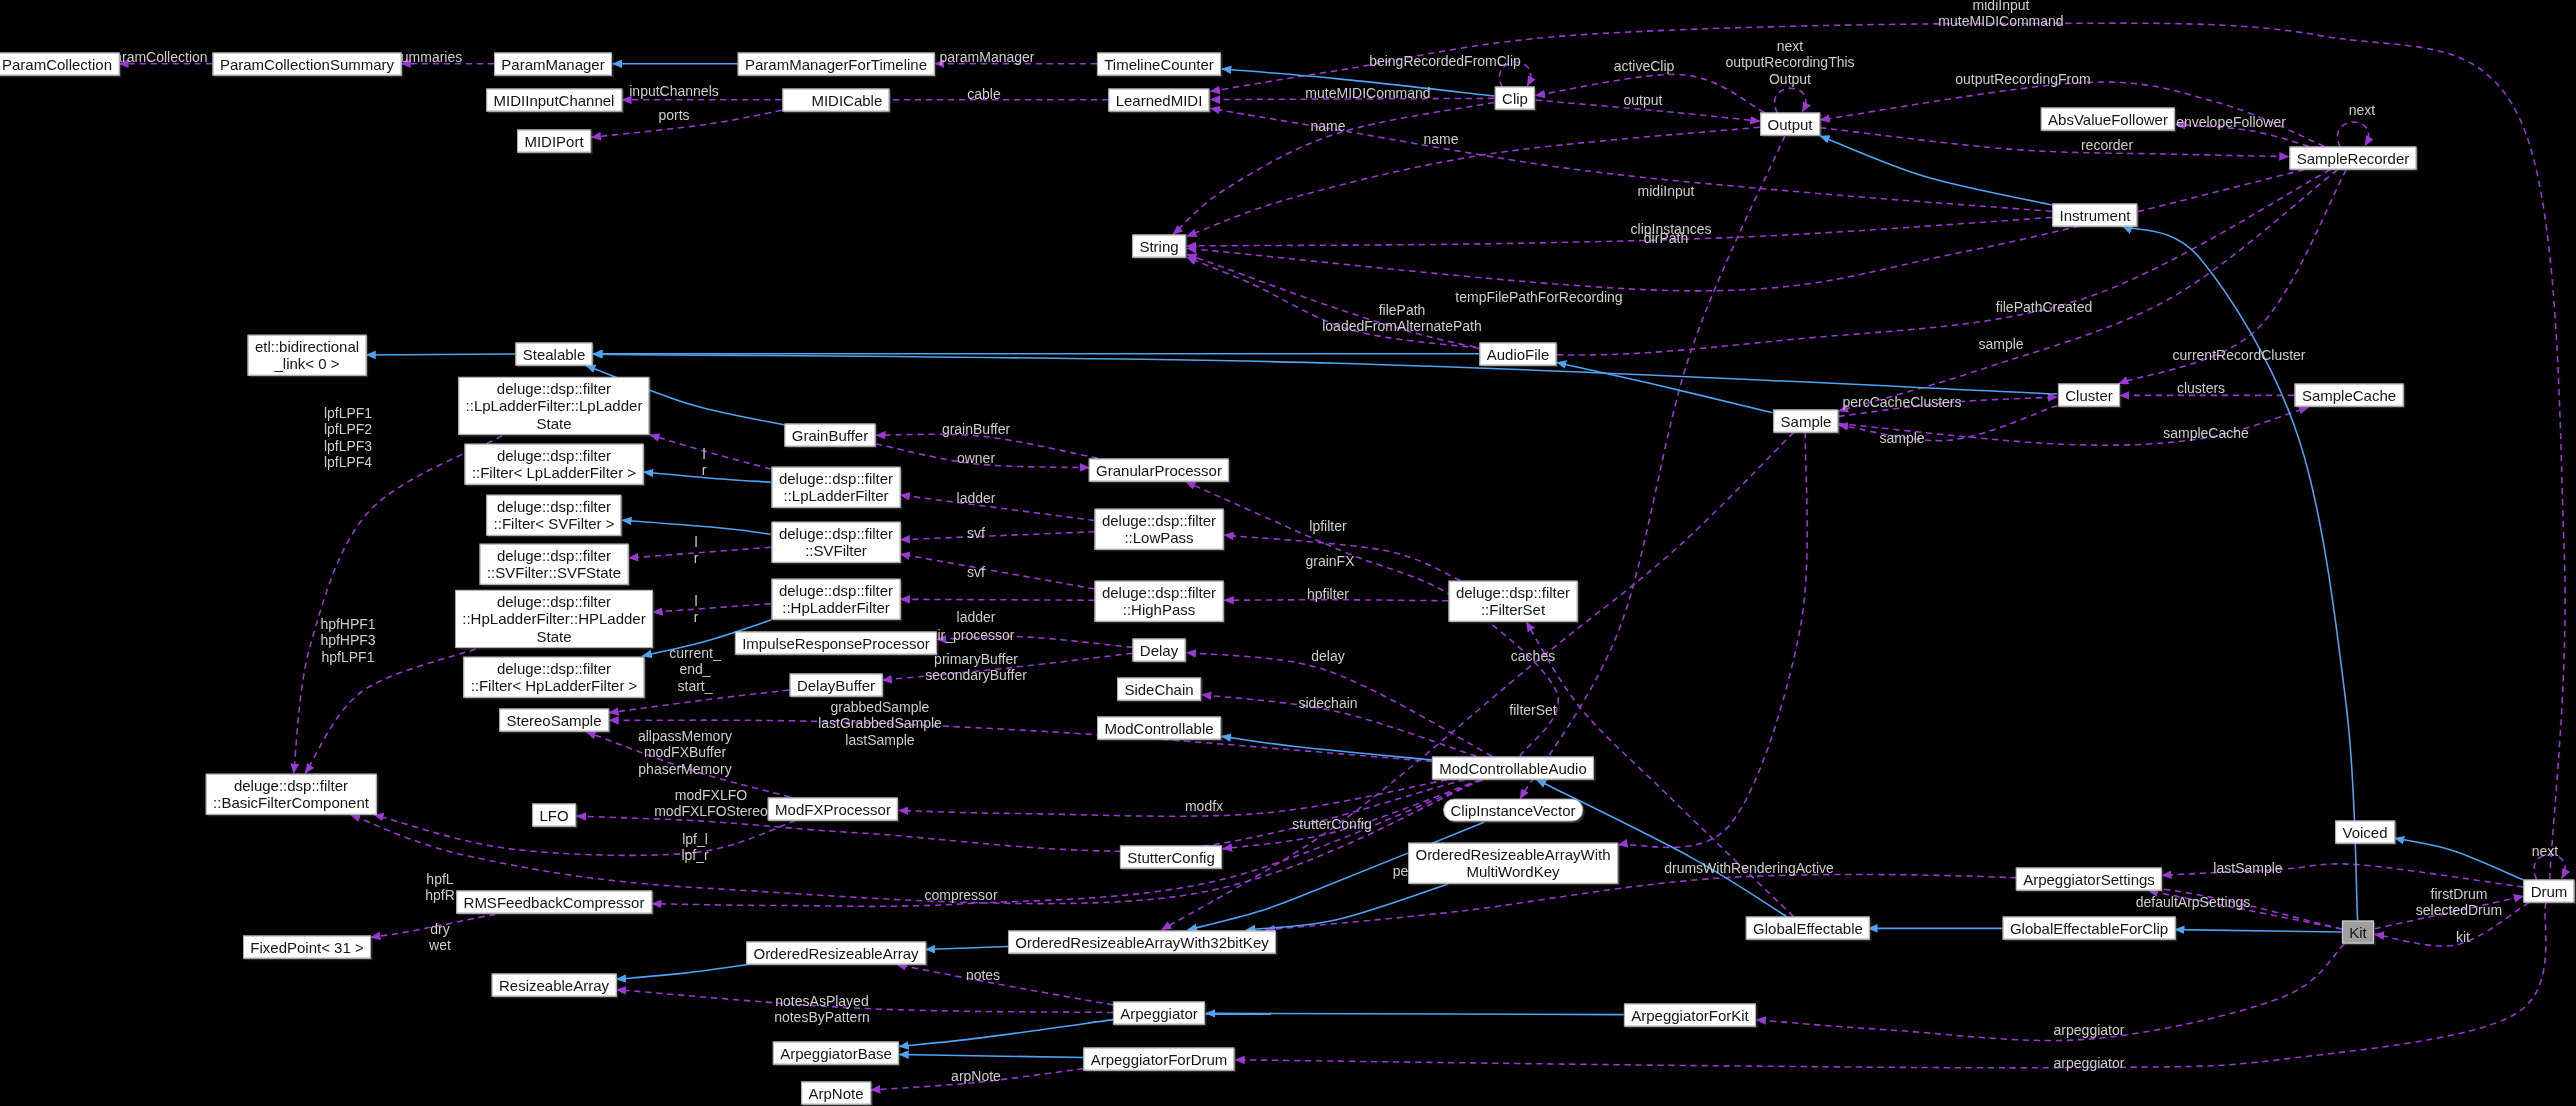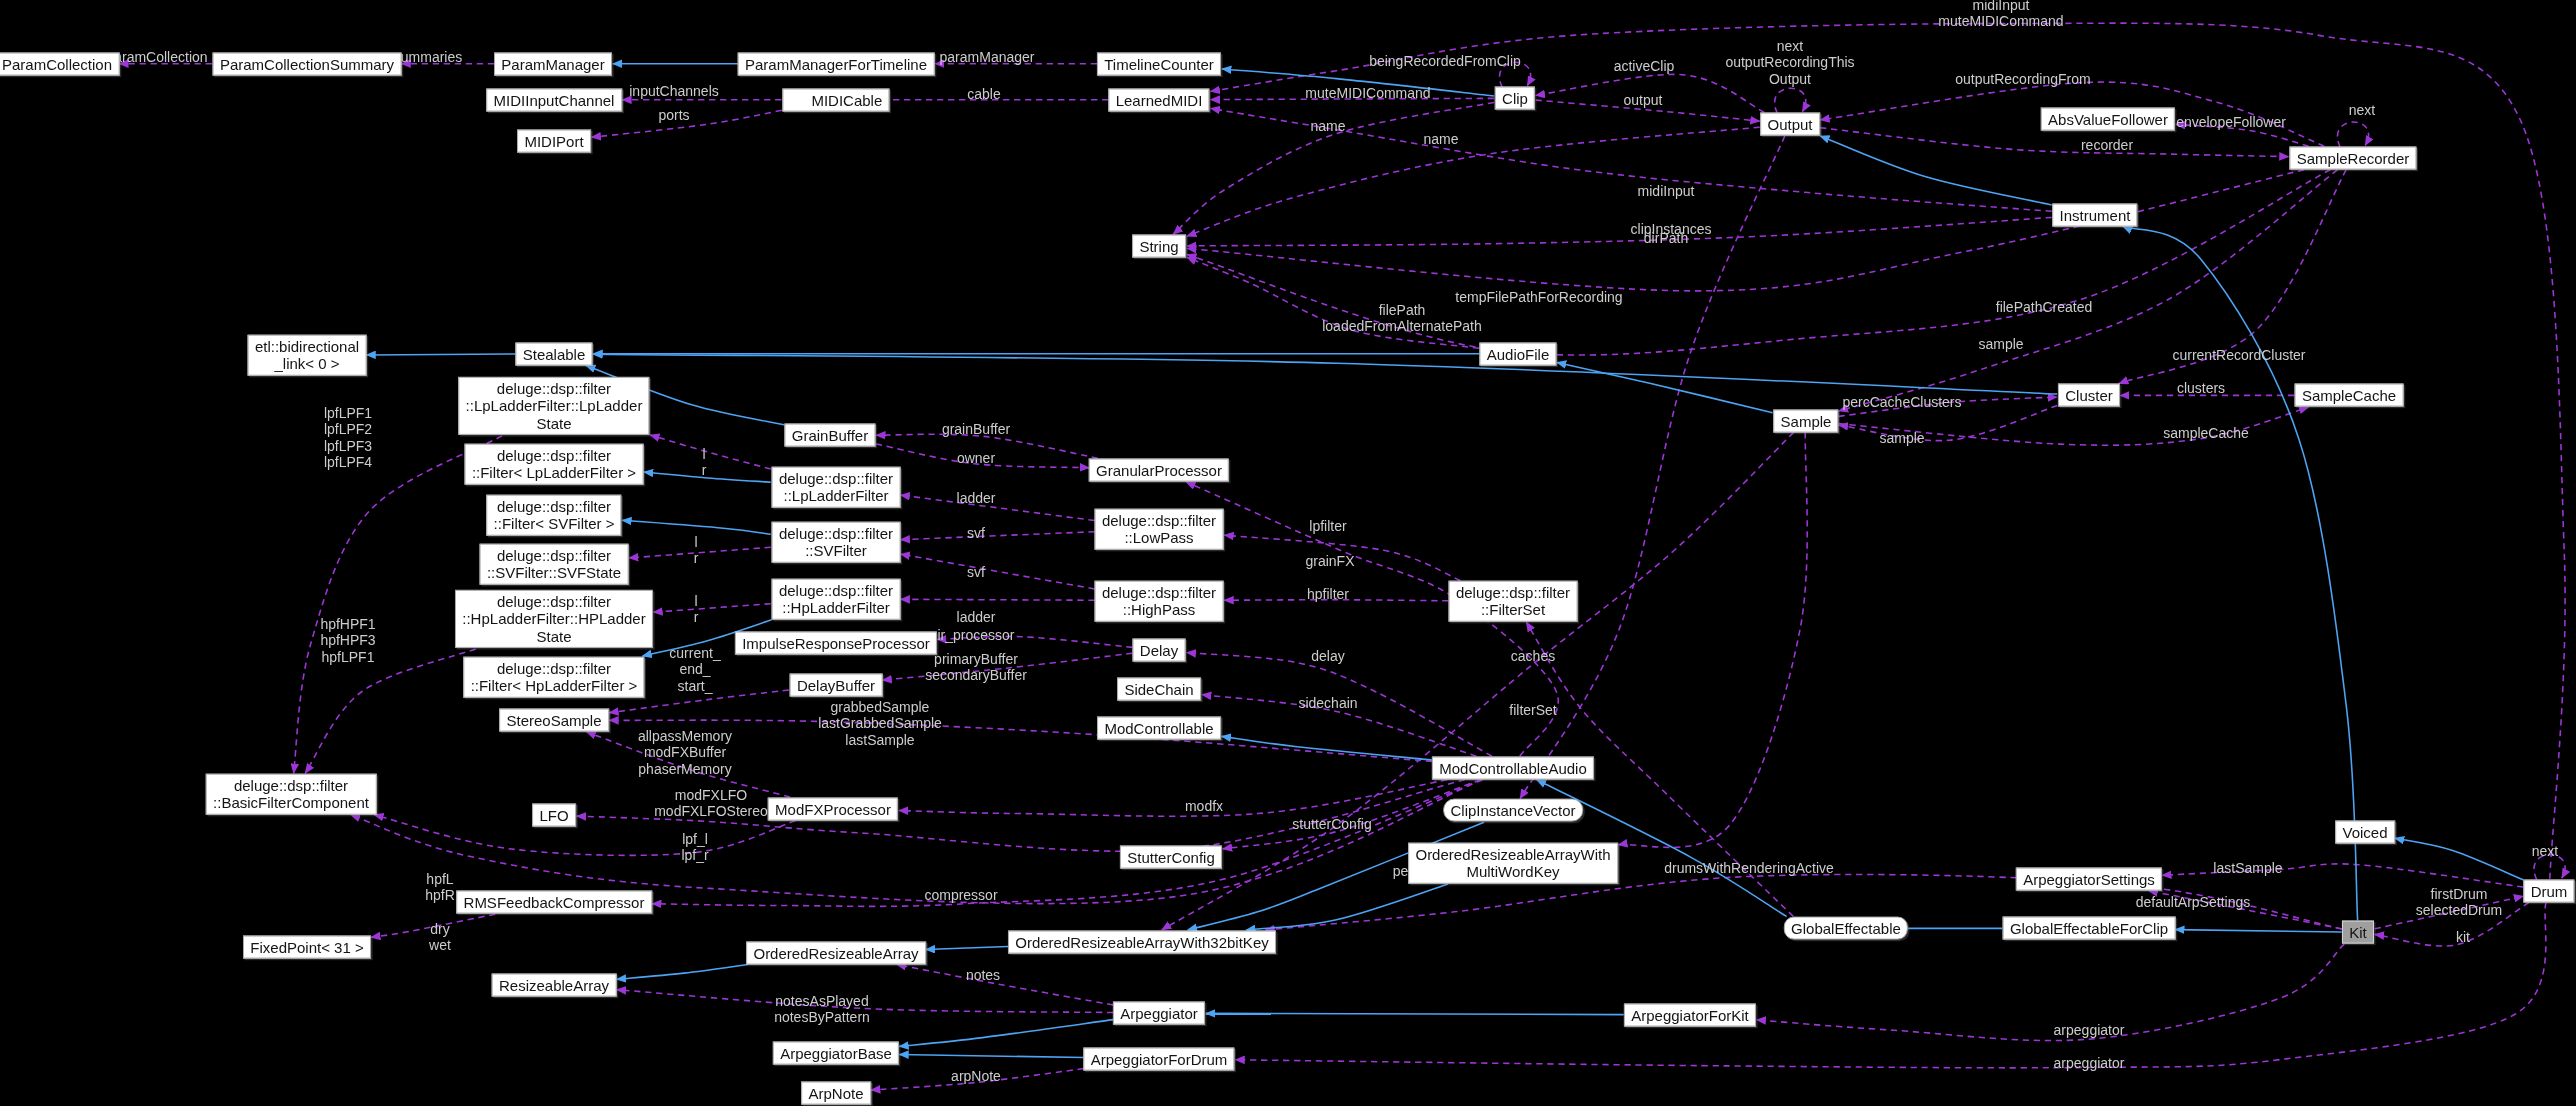--- a/index.html
+++ b/index.html
@@ -197,21 +197,21 @@
       <div class="node" style="left: 554px; top: 902px;">RMSFeedbackCompressor</div>
       <div class="node" style="left: 307px; top: 947px;">FixedPoint&lt; 31 &gt;</div>
       <div class="node" style="left: 836px; top: 953px;">OrderedResizeableArray</div>
       <div class="node" style="left: 1142px; top: 942px;">OrderedResizeableArrayWith32bitKey</div>
       <div class="node" style="left: 554px; top: 985px;">ResizeableArray</div>
       <div class="node" style="left: 1159px; top: 1013px;">Arpeggiator</div>
       <div class="node" style="left: 836px; top: 1053px;">ArpeggiatorBase</div>
       <div class="node" style="left: 1159px; top: 1059px;">ArpeggiatorForDrum</div>
       <div class="node" style="left: 836px; top: 1093px;">ArpNote</div>
       <div class="node" style="left: 1690px; top: 1015px;">ArpeggiatorForKit</div>
-      <div class="node" style="left: 1846px; top: 928px; border-radius: 10px;">GlobalEffectable</div>
+      <div class="node" style="left: 1808px; top: 928px;">GlobalEffectable</div>
       <div class="node" style="left: 2089px; top: 928px;">GlobalEffectableForClip</div>
       <div class="node" style="left: 2089px; top: 879px;">ArpeggiatorSettings</div>
       <div class="node" style="left: 2365px; top: 832px;">Voiced</div>
       <div class="node highlight" style="left: 2358px; top: 932px;">Kit</div>
       <div class="node" style="left: 2549px; top: 891px;">Drum</div>
     </div>
   <div id="labels-wrap">
       <div class="elabel" style="left: 157px; top: 57px;">paramCollection</div>
       <div class="elabel" style="left: 428px; top: 57px;">summaries</div>
       <div class="elabel" style="left: 987px; top: 57px;">paramManager</div>

